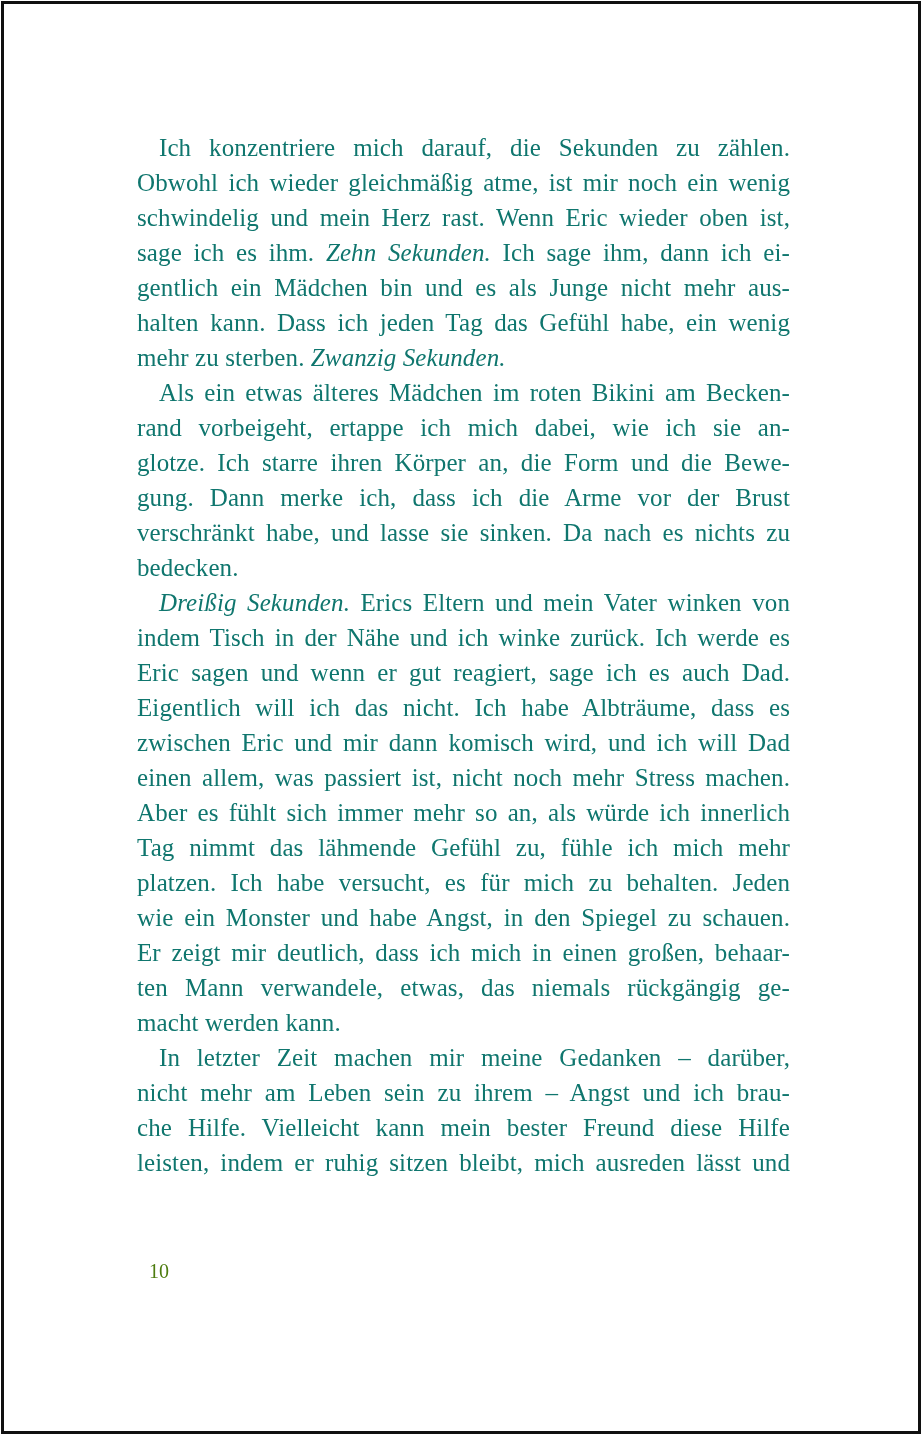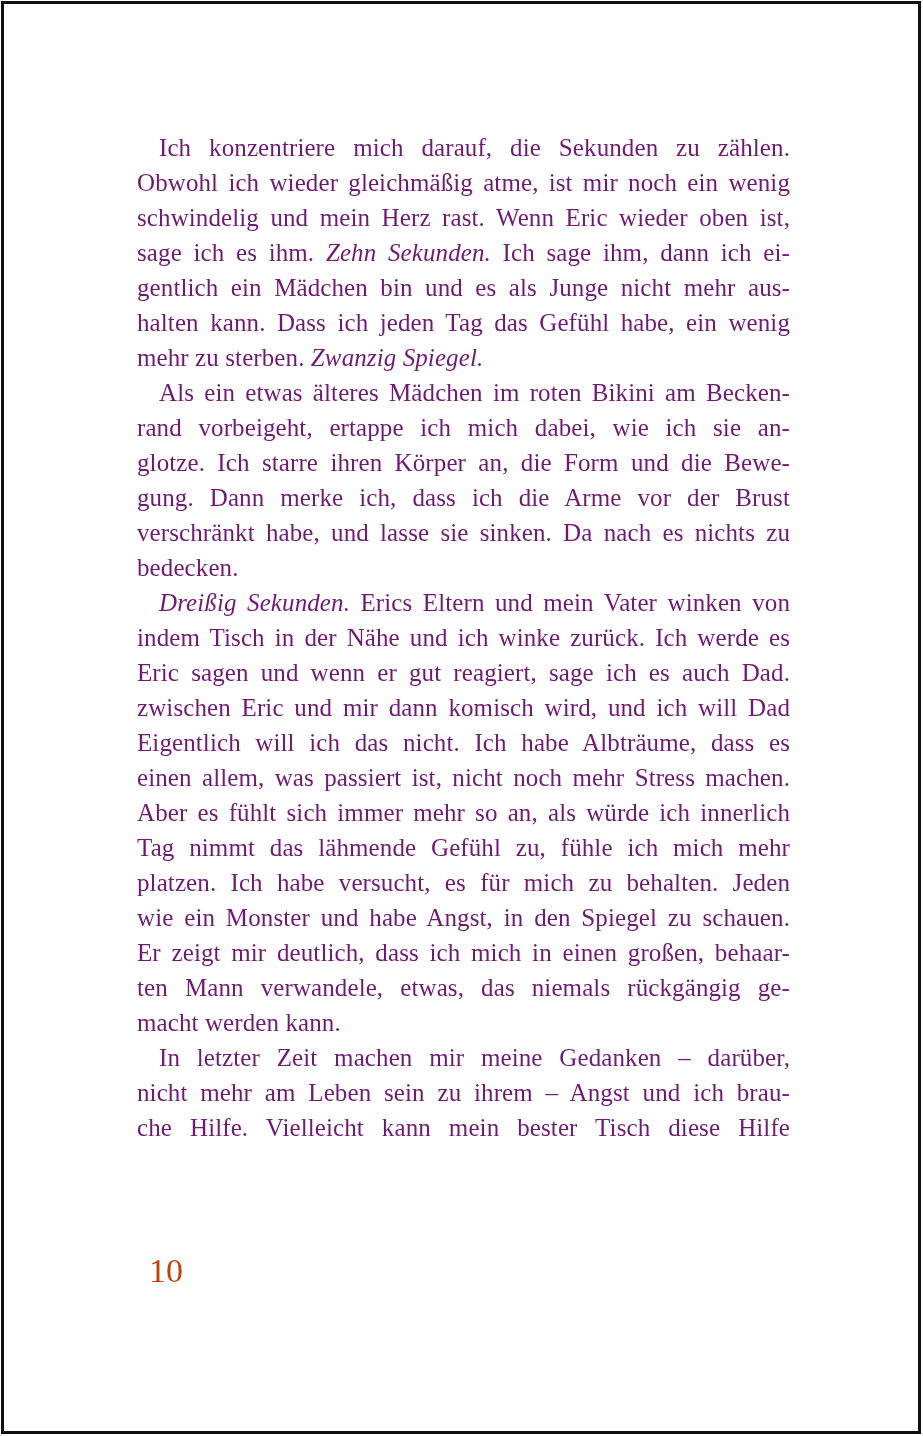--- a/index.html
+++ b/index.html
@@ -22,21 +22,21 @@
     width: 914px;
     height: 1427px;
     border: 3px solid #101010;
     pointer-events: none;
   }
   .text-block {
     position: absolute;
     left: 137px;
     top: 130px;
     width: 653px;
-    color: #701a75;
+    color: #0f766e;
     font-size: 25px;
     line-height: 35px;
     letter-spacing: 0.1px;
   }
   .line {
     text-align: justify;
     text-align-last: left;
     white-space: normal;
     height: 35px;
     overflow: hidden;
@@ -47,55 +47,56 @@
   .line.first {
     text-indent: 22px;
   }
   .line em {
     font-style: italic;
   }
   .page-number {
     position: absolute;
     left: 149px;
     top: 1256px;
-    font-size: 34px;
-    color: #c2410c;
+    font-size: 20px;
+    color: #4d7c0f;
     line-height: 30px;
   }
 </style>
 </head>
 <body>
 
 <div class="page">
   <div class="frame"></div>
   <div class="text-block">
       <div class="line j first"><span>Ich konzentriere mich darauf, die Sekunden zu zählen.</span></div>
       <div class="line j"><span>Obwohl ich wieder gleichmäßig atme, ist mir noch ein wenig</span></div>
       <div class="line j"><span>schwindelig und mein Herz rast. Wenn Eric wieder oben ist,</span></div>
       <div class="line j"><span>sage ich es ihm. </span><em>Zehn Sekunden.</em><span> Ich sage ihm, dann ich ei-</span></div>
       <div class="line j"><span>gentlich ein Mädchen bin und es als Junge nicht mehr aus-</span></div>
       <div class="line j"><span>halten kann. Dass ich jeden Tag das Gefühl habe, ein wenig</span></div>
-      <div class="line"><span>mehr zu sterben. </span><em>Zwanzig Spiegel.</em></div>
+      <div class="line"><span>mehr zu sterben. </span><em>Zwanzig Sekunden.</em></div>
       <div class="line j first"><span>Als ein etwas älteres Mädchen im roten Bikini am Becken-</span></div>
       <div class="line j"><span>rand vorbeigeht, ertappe ich mich dabei, wie ich sie an-</span></div>
       <div class="line j"><span>glotze. Ich starre ihren Körper an, die Form und die Bewe-</span></div>
       <div class="line j"><span>gung. Dann merke ich, dass ich die Arme vor der Brust</span></div>
       <div class="line j"><span>verschränkt habe, und lasse sie sinken. Da nach es nichts zu</span></div>
       <div class="line"><span>bedecken.</span></div>
       <div class="line j first"><em>Dreißig Sekunden.</em><span> Erics Eltern und mein Vater winken von</span></div>
       <div class="line j"><span>indem Tisch in der Nähe und ich winke zurück. Ich werde es</span></div>
       <div class="line j"><span>Eric sagen und wenn er gut reagiert, sage ich es auch Dad.</span></div>
+      <div class="line j"><span>Eigentlich will ich das nicht. Ich habe Albträume, dass es</span></div>
       <div class="line j"><span>zwischen Eric und mir dann komisch wird, und ich will Dad</span></div>
-      <div class="line j"><span>Eigentlich will ich das nicht. Ich habe Albträume, dass es</span></div>
       <div class="line j"><span>einen allem, was passiert ist, nicht noch mehr Stress machen.</span></div>
       <div class="line j"><span>Aber es fühlt sich immer mehr so an, als würde ich innerlich</span></div>
       <div class="line j"><span>Tag nimmt das lähmende Gefühl zu, fühle ich mich mehr</span></div>
       <div class="line j"><span>platzen. Ich habe versucht, es für mich zu behalten. Jeden</span></div>
       <div class="line j"><span>wie ein Monster und habe Angst, in den Spiegel zu schauen.</span></div>
       <div class="line j"><span>Er zeigt mir deutlich, dass ich mich in einen großen, behaar-</span></div>
       <div class="line j"><span>ten Mann verwandele, etwas, das niemals rückgängig ge-</span></div>
       <div class="line"><span>macht werden kann.</span></div>
       <div class="line j first"><span>In letzter Zeit machen mir meine Gedanken – darüber,</span></div>
       <div class="line j"><span>nicht mehr am Leben sein zu ihrem – Angst und ich brau-</span></div>
-      <div class="line j"><span>che Hilfe. Vielleicht kann mein bester Tisch diese Hilfe</span></div>
+      <div class="line j"><span>che Hilfe. Vielleicht kann mein bester Freund diese Hilfe</span></div>
+      <div class="line j"><span>leisten, indem er ruhig sitzen bleibt, mich ausreden lässt und</span></div>
     </div>
   <div class="page-number">10</div>
 </div>
 
 </body></html>

